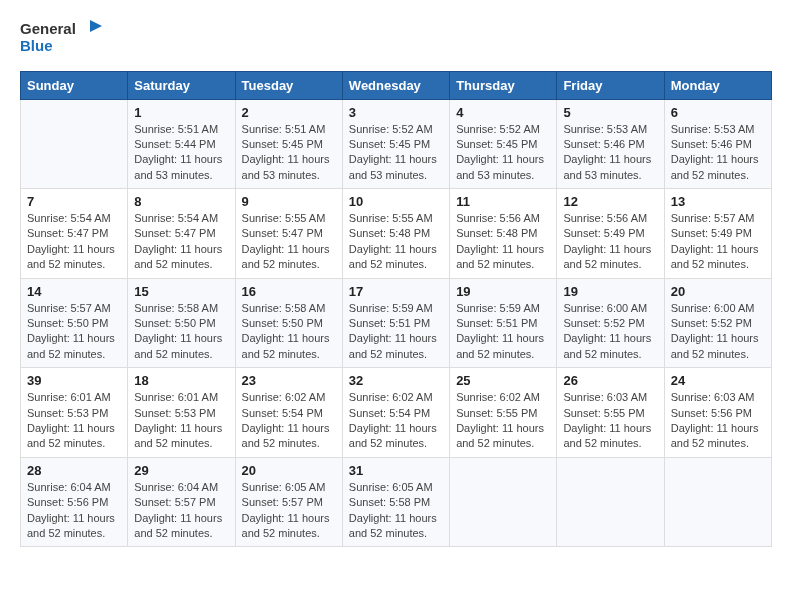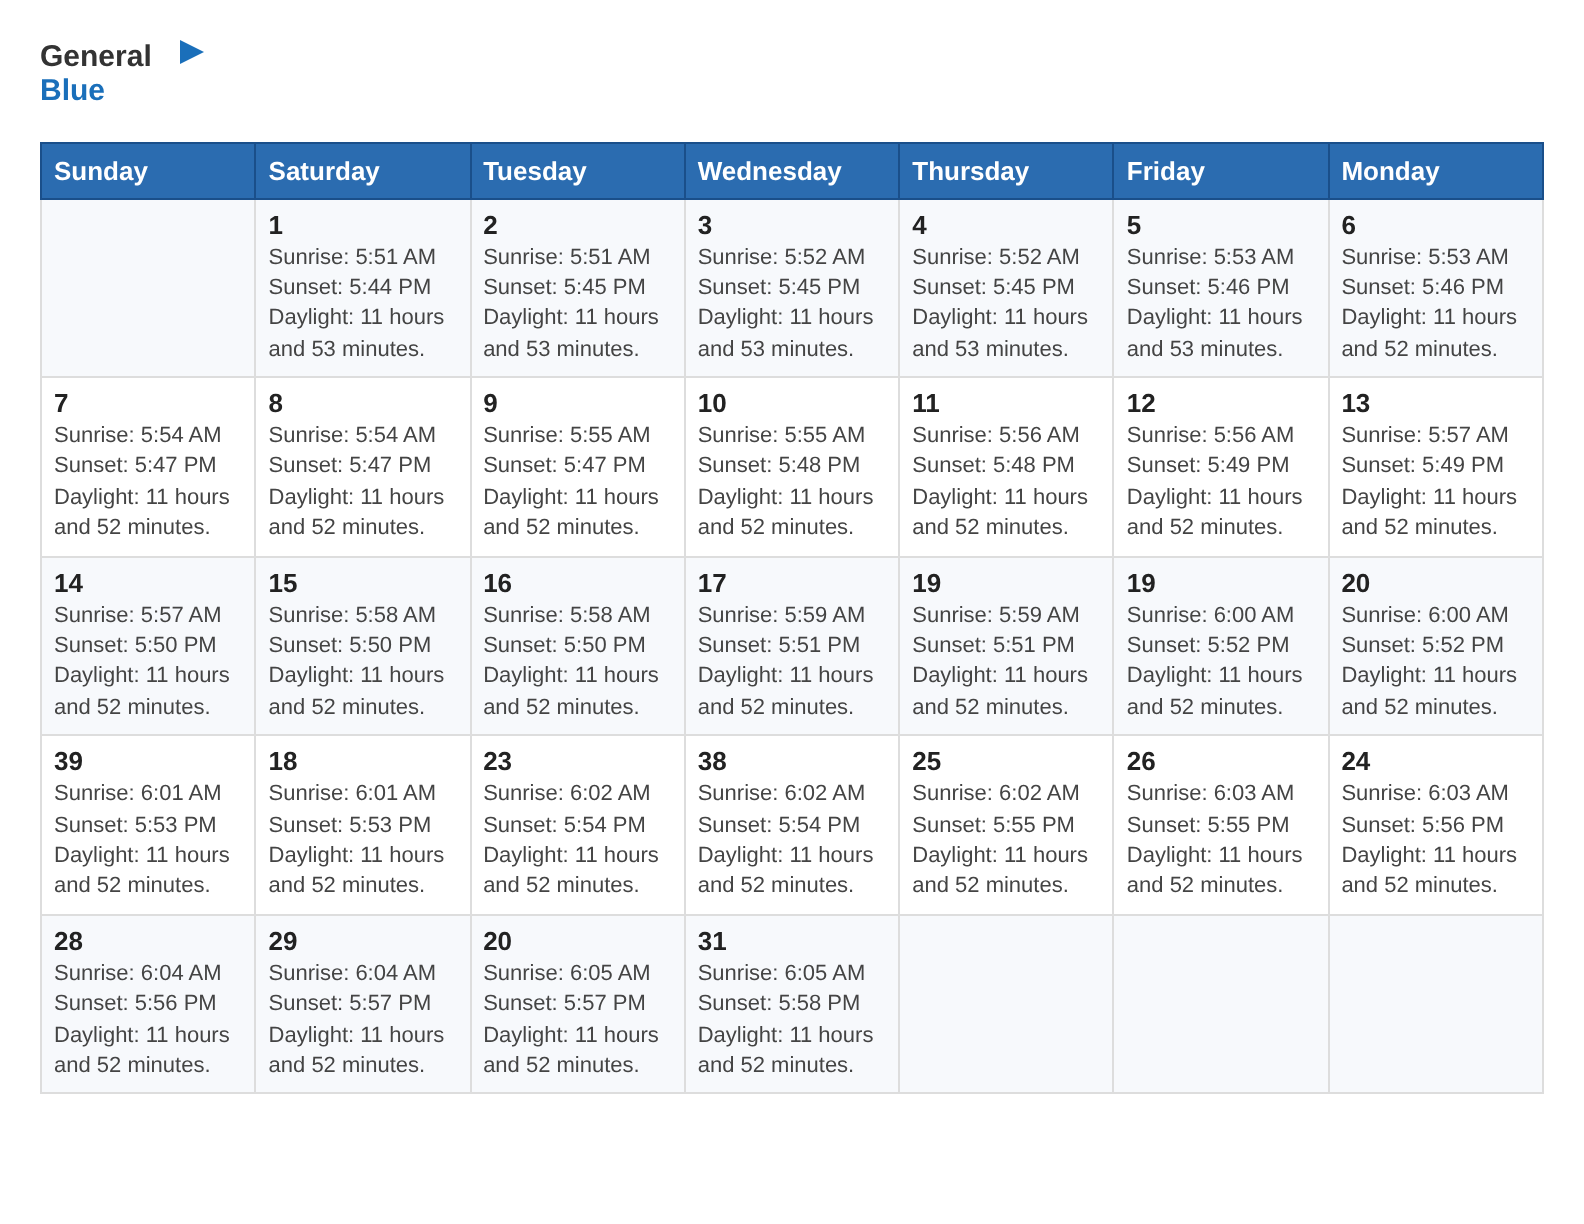--- a/index.html
+++ b/index.html
@@ -268,21 +268,21 @@
 and 52 minutes.</div>
         </td>
         <td>
           <div class="day-number">23</div>
           <div class="day-info" style="white-space: pre-line;">Sunrise: 6:02 AM
 Sunset: 5:54 PM
 Daylight: 11 hours
 and 52 minutes.</div>
         </td>
         <td>
-          <div class="day-number">38</div>
+          <div class="day-number">32</div>
           <div class="day-info" style="white-space: pre-line;">Sunrise: 6:02 AM
 Sunset: 5:54 PM
 Daylight: 11 hours
 and 52 minutes.</div>
         </td>
         <td>
           <div class="day-number">25</div>
           <div class="day-info" style="white-space: pre-line;">Sunrise: 6:02 AM
 Sunset: 5:55 PM
 Daylight: 11 hours

